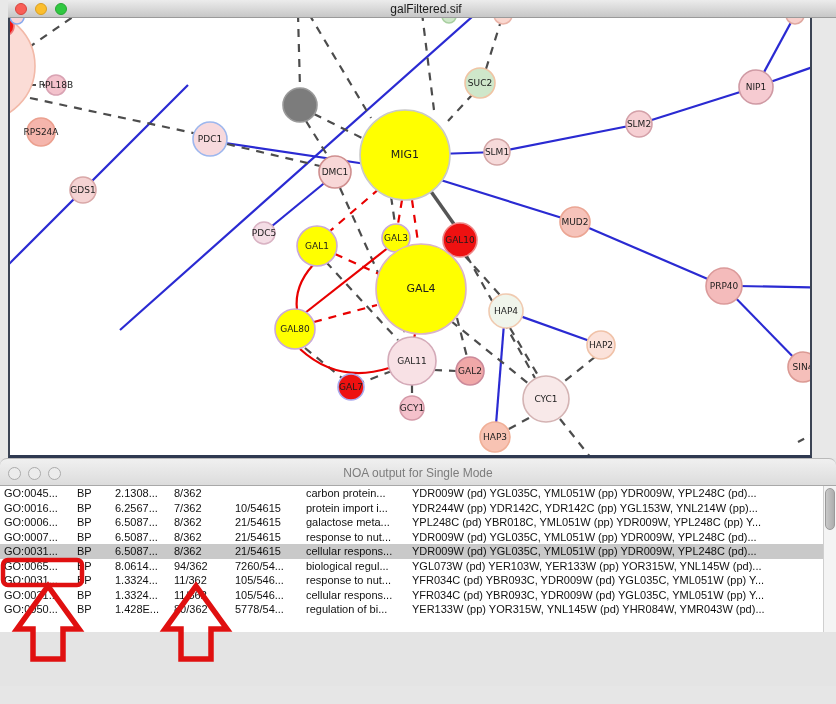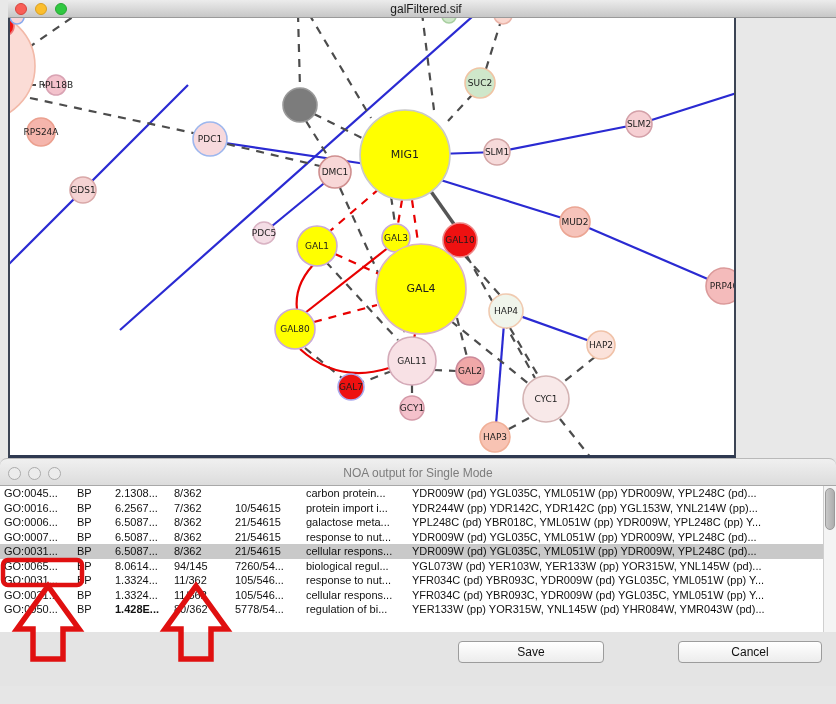--- a/index.html
+++ b/index.html
@@ -10,21 +10,21 @@
   .g-titlebar{position:relative;height:18px;background:linear-gradient(#ececec,#c7c7c7);
       border-bottom:1px solid #9a9a9a;box-sizing:border-box;}
   .g-title{position:absolute;left:0;right:0;top:2px;text-align:center;font-size:12px;
       color:#1a1a1a;font-weight:500;}
   .lights{position:absolute;left:7px;top:3px;display:flex;gap:8px;}
   .light{width:12px;height:12px;border-radius:50%;box-sizing:border-box;}
   .l-red{background:#f95f57;border:1px solid #d6453e;}
   .l-yellow{background:#fbbe2e;border:1px solid #d99f22;}
   .l-green{background:#30c841;border:1px solid #28a534;}
   .l-gray{background:#ececec;border:1px solid #ababab;}
-  .g-canvas{position:relative;width:728px;height:440px;background:#ffffff;
+  .g-canvas{position:relative;width:804px;height:440px;background:#ffffff;
       border-left:2px solid #3c4454;border-right:2px solid #3c4454;border-bottom:3px solid #2e3950;
       box-sizing:border-box;overflow:hidden;}
   .g-canvas svg{position:absolute;left:-2px;top:0;}
   svg text.nlabel{font-family:"DejaVu Sans",sans-serif;font-size:9px;fill:#1c1c1c;}
   svg text.nlabel.big{font-size:11px;}
   
   .table-window{position:absolute;left:0;top:458px;width:836px;height:246px;background:#e6e6e6;}
   .t-titlebar{position:relative;height:28px;background:linear-gradient(#f0f0f0,#dcdcdc);
       border-top:1px solid #b9b9b9;border-bottom:1px solid #a8a8a8;box-sizing:border-box;
       border-radius:7px 7px 0 0;}
@@ -239,21 +239,21 @@
         <div class="t-cell" style="width: 59px;">6.5087...</div>
         <div class="t-cell" style="width: 61px;">8/362</div>
         <div class="t-cell" style="width: 71px;">21/54615</div>
         <div class="t-cell" style="width: 106px;">cellular respons...</div>
         <div class="t-cell" style="width: 414px;">YDR009W (pd) YGL035C, YML051W (pp) YDR009W, YPL248C (pd)...</div>
       </div>
       <div class="t-row">
         <div class="t-cell" style="width: 73px;">GO:0065...</div>
         <div class="t-cell" style="width: 38px;">BP</div>
         <div class="t-cell" style="width: 59px;">8.0614...</div>
-        <div class="t-cell" style="width: 61px;">94/145</div>
+        <div class="t-cell" style="width: 61px;">94/362</div>
         <div class="t-cell" style="width: 71px;">7260/54...</div>
         <div class="t-cell" style="width: 106px;">biological regul...</div>
         <div class="t-cell" style="width: 414px;">YGL073W (pd) YER103W, YER133W (pp) YOR315W, YNL145W (pd)...</div>
       </div>
       <div class="t-row">
         <div class="t-cell" style="width: 73px;">GO:0031...</div>
         <div class="t-cell" style="width: 38px;">BP</div>
         <div class="t-cell" style="width: 59px;">1.3324...</div>
         <div class="t-cell" style="width: 61px;">11/362</div>
         <div class="t-cell" style="width: 71px;">105/546...</div>
@@ -265,33 +265,31 @@
         <div class="t-cell" style="width: 38px;">BP</div>
         <div class="t-cell" style="width: 59px;">1.3324...</div>
         <div class="t-cell" style="width: 61px;">11/362</div>
         <div class="t-cell" style="width: 71px;">105/546...</div>
         <div class="t-cell" style="width: 106px;">cellular respons...</div>
         <div class="t-cell" style="width: 414px;">YFR034C (pd) YBR093C, YDR009W (pd) YGL035C, YML051W (pp) Y...</div>
       </div>
       <div class="t-row">
         <div class="t-cell" style="width: 73px;">GO:0050...</div>
         <div class="t-cell" style="width: 38px;">BP</div>
-        <div class="t-cell" style="width: 59px; font-weight: bold;">1.428E...</div>
+        <div class="t-cell" style="width: 59px;">1.428E...</div>
         <div class="t-cell" style="width: 61px;">80/362</div>
         <div class="t-cell" style="width: 71px;">5778/54...</div>
         <div class="t-cell" style="width: 106px;">regulation of bi...</div>
         <div class="t-cell" style="width: 414px;">YER133W (pp) YOR315W, YNL145W (pd) YHR084W, YMR043W (pd)...</div>
       </div>
       <div class="scrollbar">
       <div class="scroll-thumb"></div>
     </div>
   </div>
   <div class="t-footer">
-    <button class="btn btn-save">Save</button>
-    <button class="btn btn-cancel">Cancel</button>
   </div>
 </div>
 
 <svg class="anno" id="anno-svg" width="836" height="704" viewBox="0 0 836 704">
     <rect x="3" y="560" width="79" height="25" rx="5" fill="none" stroke="#e01010" stroke-width="4.5"></rect>
     <polygon points="48,586 79,629 63,629 63,659 33,659 33,629 17,629" fill="none" stroke="#e01010" stroke-width="5.5" stroke-linejoin="miter"></polygon>
     <polygon points="196,586 227,629 211,629 211,659 181,659 181,629 165,629" fill="none" stroke="#e01010" stroke-width="5.5" stroke-linejoin="miter"></polygon>
   </svg>
 
 </body></html>

